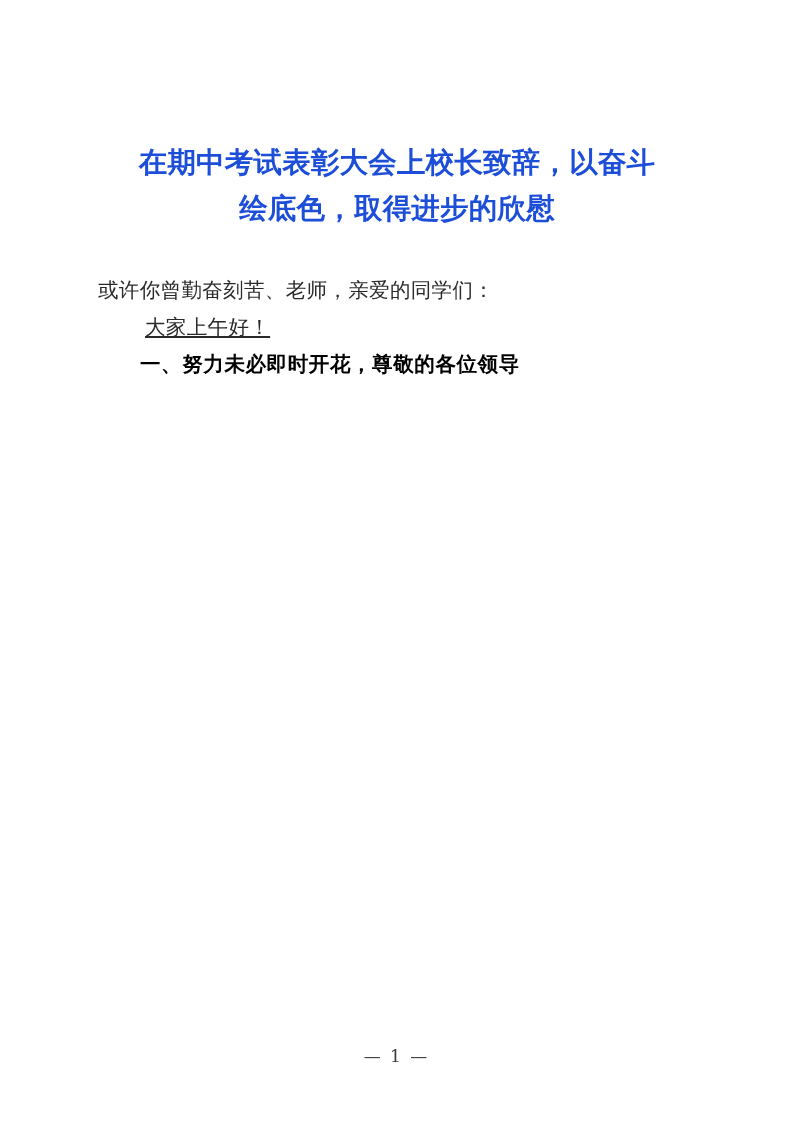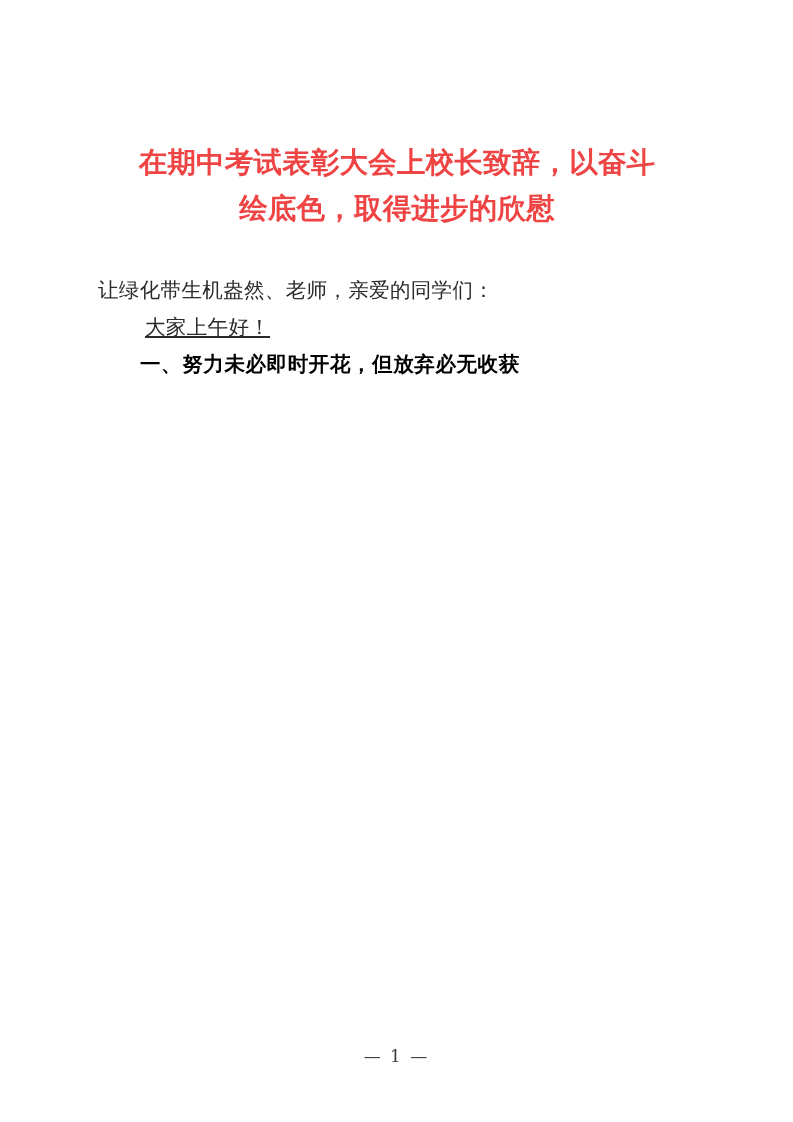--- a/index.html
+++ b/index.html
@@ -30,21 +30,21 @@
     position: absolute;
     left: 98px;
     top: 140px;
     width: 598px;
     text-align: center;
     font-family: "DejaVu Sans", "Liberation Sans", sans-serif;
     font-weight: 700;
     font-size: 28.5px;
     line-height: 46px;
     letter-spacing: 0.2px;
-    color: #ef4444;
+    color: #1d4ed8;
   }
 
   .body-block {
     position: absolute;
     left: 98px;
     top: 272px;
     width: 600px;
   }
 
   .para {
@@ -87,20 +87,20 @@
 <body>
 
 <div class="page">
 
   <div class="doc-title">
     <div>在期中考试表彰大会上校长致辞，以奋斗</div>
     <div>绘底色，取得进步的欣慰</div>
   </div>
 
   <div class="body-block">
-    <p class="para">让绿化带生机盎然、老师，亲爱的同学们：</p>
+    <p class="para">或许你曾勤奋刻苦、老师，亲爱的同学们：</p>
     <p class="para indent">大家上午好！</p>
-    <p class="para heading">一、努力未必即时开花，但放弃必无收获</p>
+    <p class="para heading">一、努力未必即时开花，尊敬的各位领导</p>
   </div>
 
   <div class="footer">— 1 —</div>
 
 </div>
 
 </body></html>

